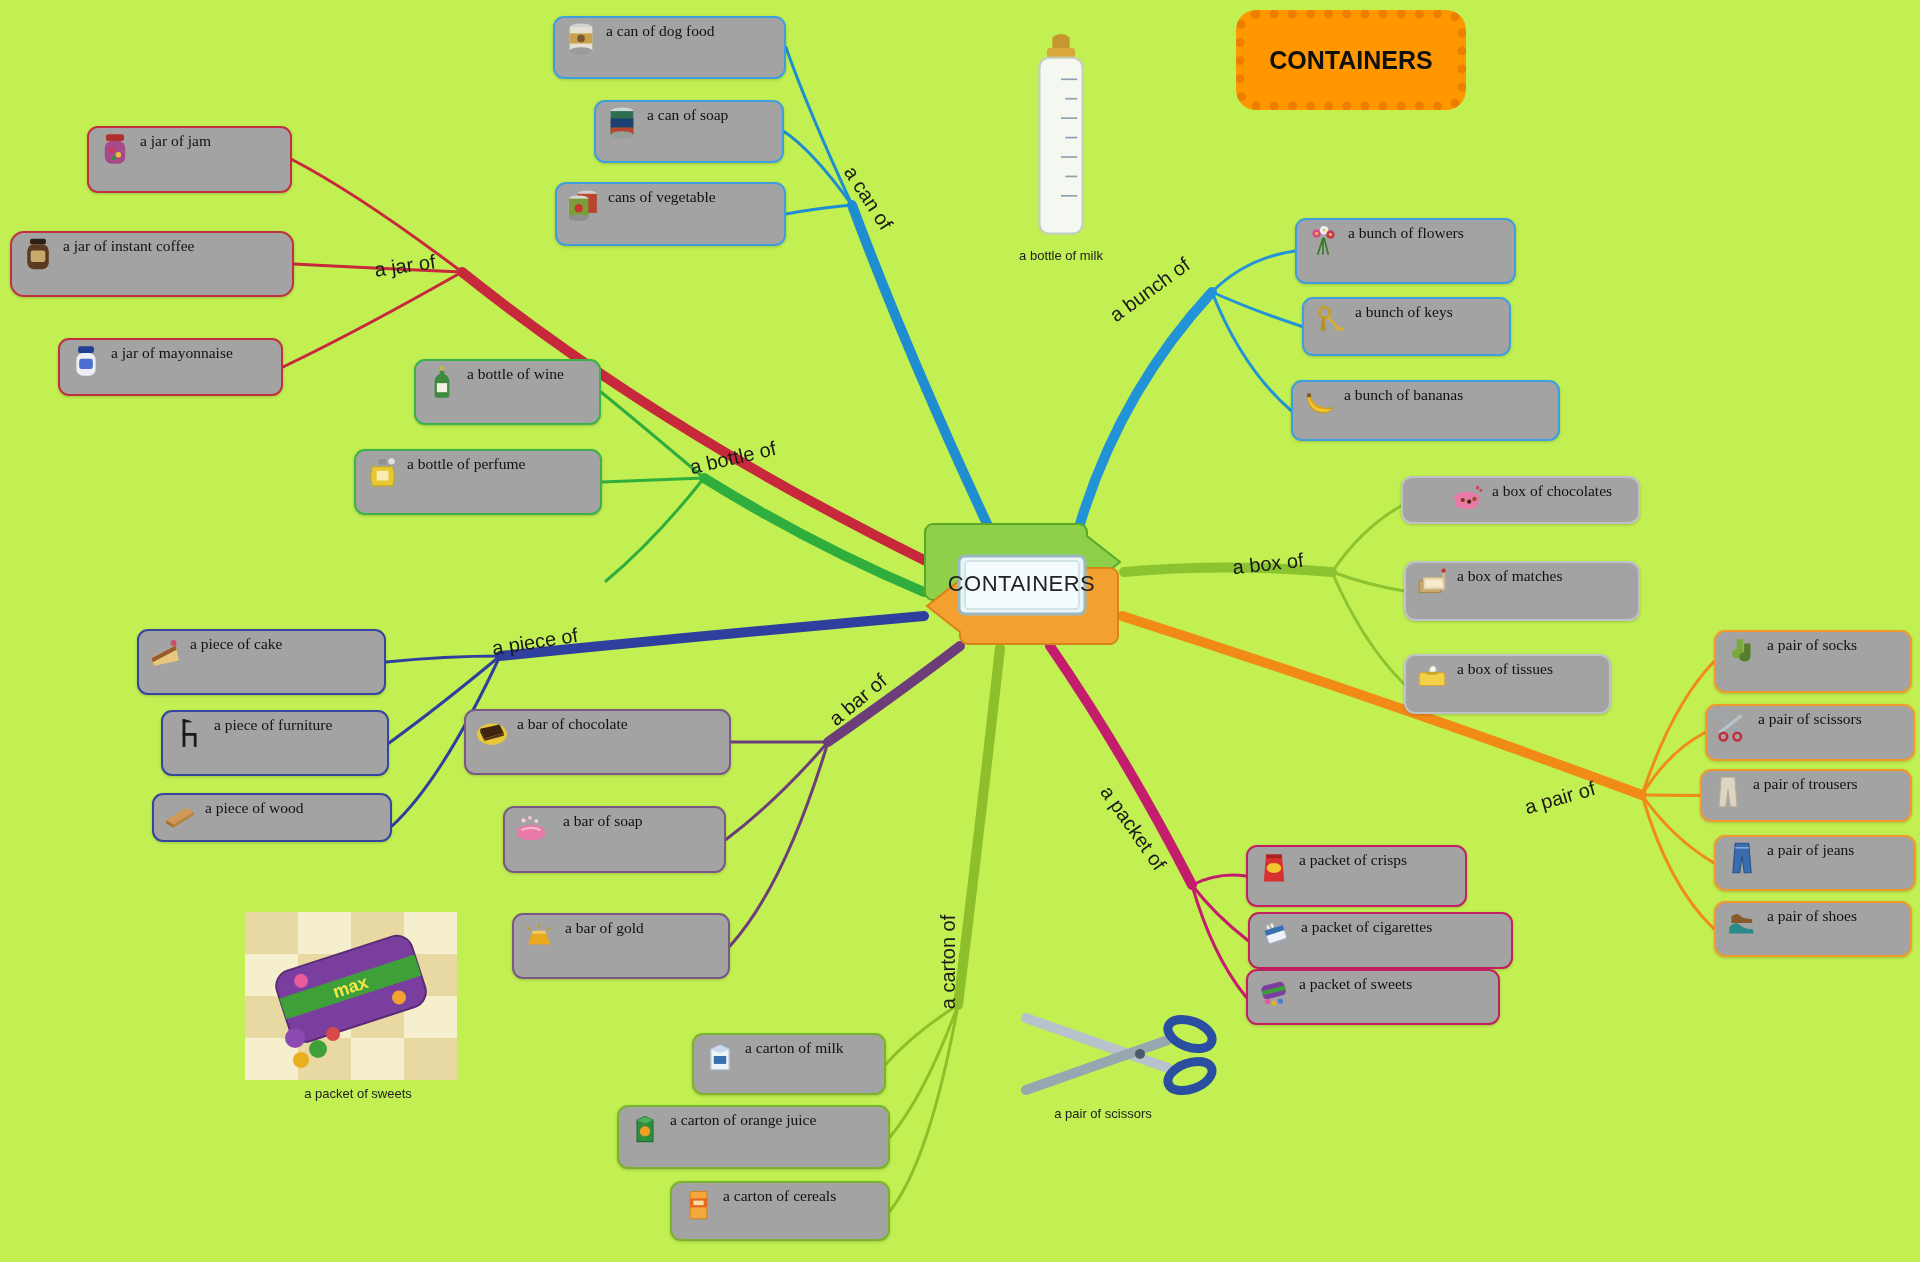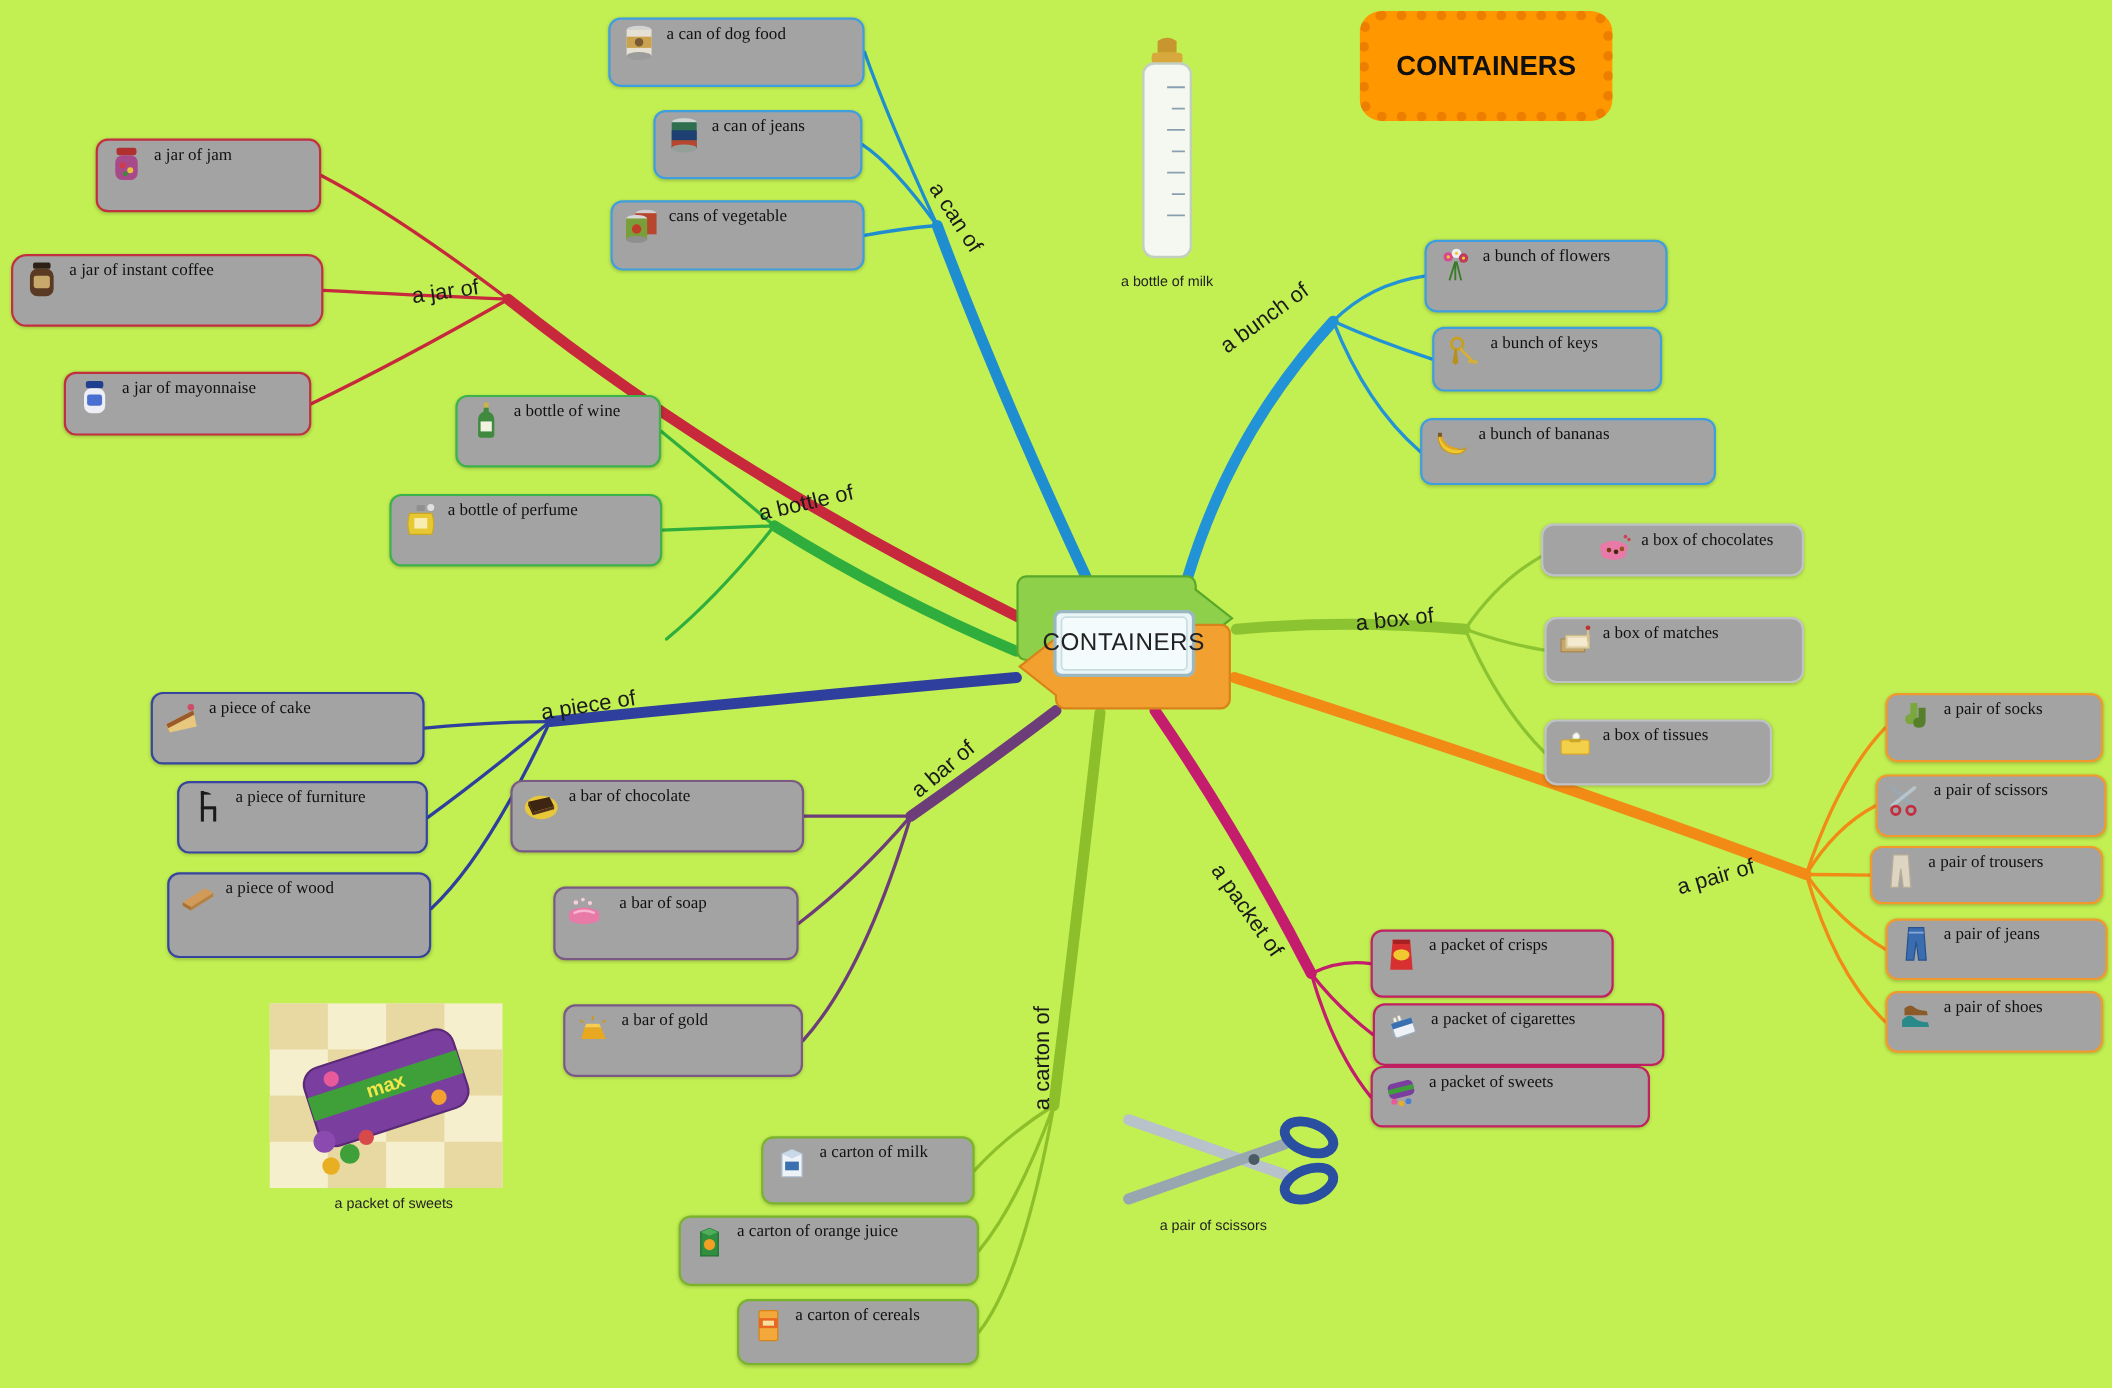--- a/index.html
+++ b/index.html
@@ -171,21 +171,21 @@
     <div class="node" style="left: 594px; top: 100px; width: 190px; height: 63px; border-color: rgb(63, 158, 222);">
       <span class="icon">
         <svg viewBox="0 0 26 30">
           <ellipse cx="13" cy="4.5" rx="10" ry="3.2" fill="#cfd6d2"></ellipse>
           <rect x="3" y="4.5" width="20" height="21" fill="#2f6e4f"></rect>
           <rect x="3" y="11" width="20" height="8" fill="#1e3f72"></rect>
           <rect x="3" y="19" width="20" height="6.5" fill="#b8452e"></rect>
           <ellipse cx="13" cy="25.5" rx="10" ry="3.2" fill="#93a09a"></ellipse>
         </svg>
       </span>
-      <span class="nlabel">a can of jeans</span>
+      <span class="nlabel">a can of soap</span>
     </div>
     <div class="node" style="left: 555px; top: 182px; width: 231px; height: 64px; border-color: rgb(63, 158, 222);">
       <span class="icon">
         <svg viewBox="0 0 30 30">
           <ellipse cx="19" cy="4.5" rx="9" ry="3" fill="#cfcfcf"></ellipse>
           <rect x="10" y="4.5" width="18" height="18" fill="#b8452e"></rect>
           <ellipse cx="11" cy="9" rx="9" ry="3" fill="#d8d8d8"></ellipse>
           <rect x="2" y="9" width="18" height="18" fill="#7a9f3a"></rect>
           <circle cx="11" cy="18" r="4" fill="#c23b2a"></circle>
           <ellipse cx="11" cy="27" rx="9" ry="3" fill="#8f8f8f"></ellipse>
@@ -264,21 +264,21 @@
       <span class="icon">
         <svg viewBox="0 0 30 30">
           <rect x="9" y="2" width="2.6" height="26" fill="#1a1a1a"></rect>
           <path d="M9 2 q8 1 9 3 l-9 .2 Z" fill="#1a1a1a"></path>
           <rect x="9" y="15" width="13" height="2.6" fill="#1a1a1a"></rect>
           <rect x="19.5" y="17" width="2.6" height="11" fill="#1a1a1a"></rect>
         </svg>
       </span>
       <span class="nlabel">a piece of furniture</span>
     </div>
-    <div class="node" style="left: 152px; top: 793px; width: 240px; height: 78px; border-color: rgb(54, 69, 158);">
+    <div class="node" style="left: 152px; top: 793px; width: 240px; height: 49px; border-color: rgb(54, 69, 158);">
       <span class="icon">
         <svg viewBox="0 0 30 30">
           <path d="M2 19 L21 7 L28 11 L9 23 Z" fill="#d29a58"></path>
           <path d="M2 19 L9 23 L9 26 L2 22 Z" fill="#a8712f"></path>
           <path d="M9 23 L28 11 L28 14 L9 26 Z" fill="#b8823c"></path>
         </svg>
       </span>
       <span class="nlabel">a piece of wood</span>
     </div>
     <div class="branch-label" style="left: 535px; top: 642px; transform: translate(-50%, -50%) rotate(-9deg);">a piece of</div>

